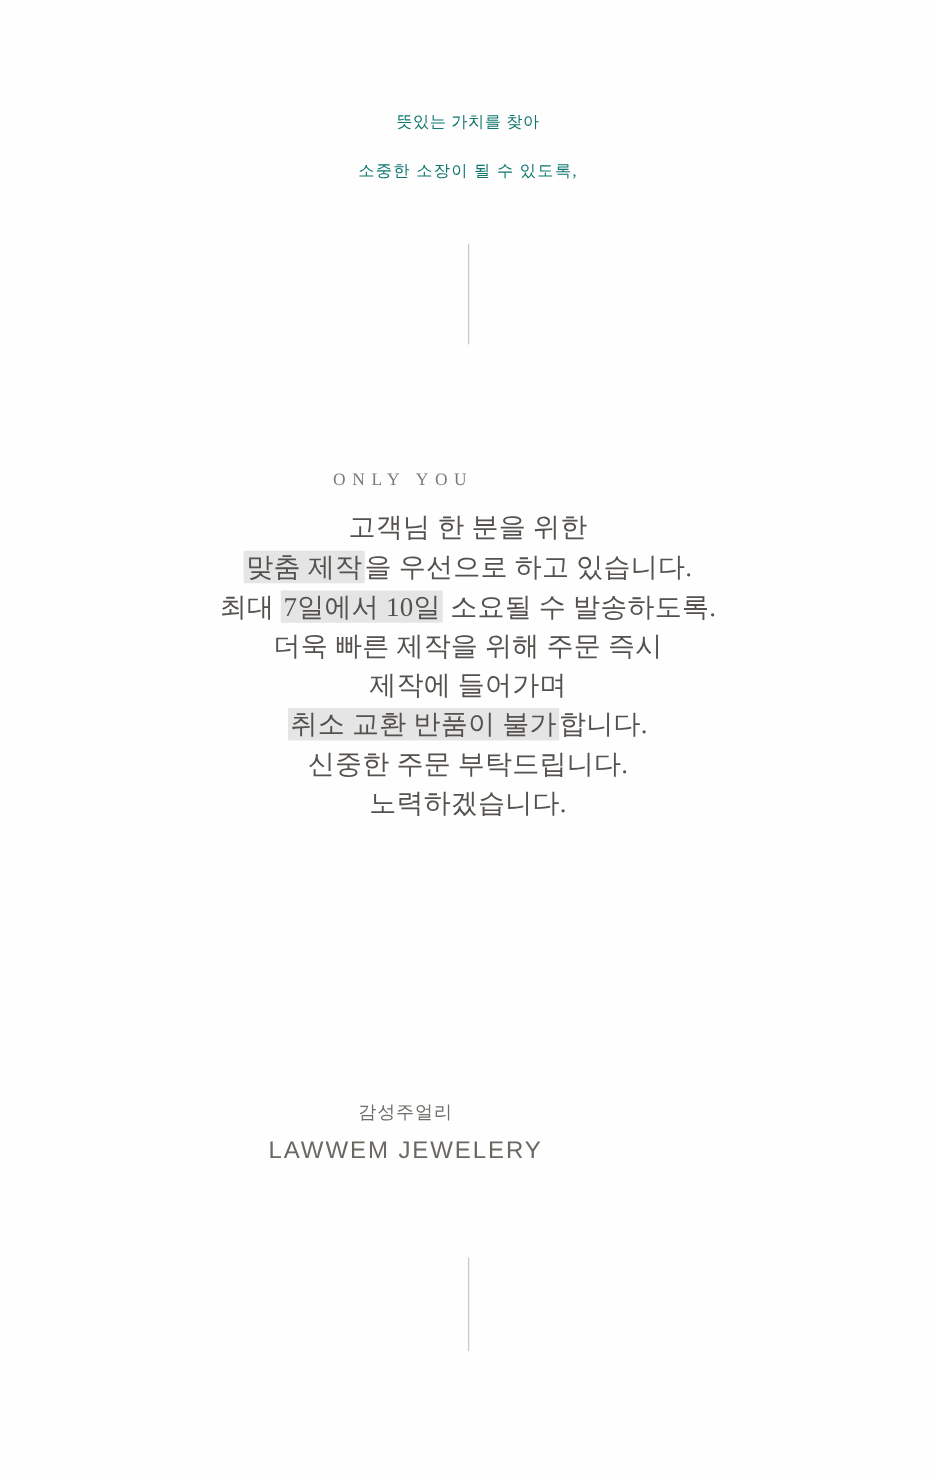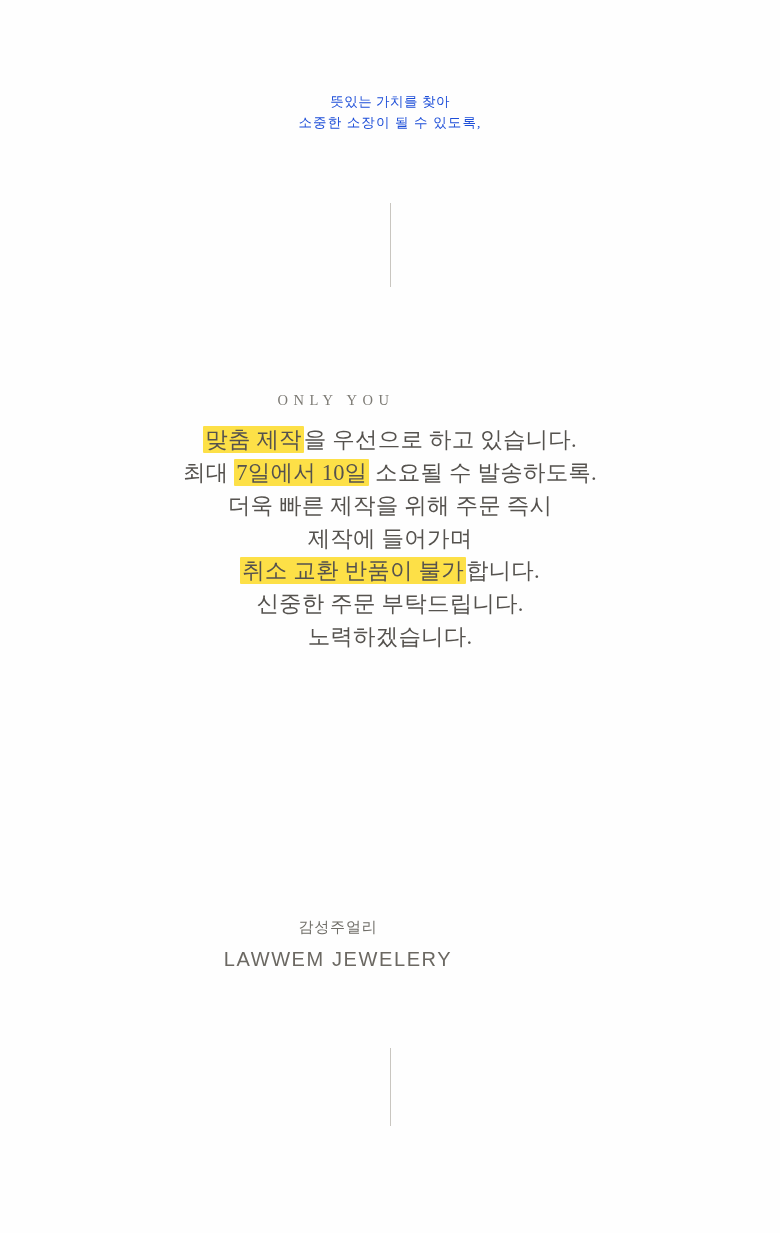--- a/index.html
+++ b/index.html
@@ -30,25 +30,26 @@
     top: 92px;
     left: 0;
     width: 780px;
     text-align: center;
     line-height: 1.55;
   }
   .tagline .line {
     font-family: "Liberation Serif", serif;
     font-size: 13.5px;
     letter-spacing: 0.5px;
-    color: #1d4ed8;
+    color: #0f766e;
     display: block;
   }
   .tagline .line.second {
     letter-spacing: 1.1px;
+    margin-top: 20px;
   }
 
   
   .vline {
     position: absolute;
     left: 390px;
     width: 1px;
     background: #c9c6c0;
   }
   .vline.top {
@@ -84,21 +85,21 @@
     font-size: 22.5px;
     line-height: 1.46;
     color: #55524e;
     letter-spacing: 0.2px;
   }
   .body-copy .ln {
     display: block;
     white-space: nowrap;
   }
   .hl {
-    background: #fde047;
+    background: #e5e5e5;
     padding: 1px 2px;
     border-radius: 1px;
   }
 
   
   .footer {
     position: absolute;
     top: 918px;
     left: 0;
     width: 676px;
@@ -129,20 +130,23 @@
     <span class="line first">뜻있는 가치를 찾아</span>
     <span class="line second">소중한 소장이 될 수 있도록,</span>
   </div>
 
   <div class="vline top"></div>
 
   <div class="brandline">ONLY YOU</div>
 
   <div class="body-copy">
     <span class="ln">
+      <span>고객님 한 분을 위한</span><span class="hl-wrap"></span><span></span>
+    </span>
+    <span class="ln">
       <span></span><span class="hl">맞춤 제작</span><span>을 우선으로 하고 있습니다.</span>
     </span>
     <span class="ln">
       <span>최대 </span><span class="hl">7일에서 10일</span><span> 소요될 수 발송하도록.</span>
     </span>
     <span class="ln">
       <span>더욱 빠른 제작을 위해 주문 즉시</span>
     </span>
     <span class="ln">
       <span>제작에 들어가며</span>

